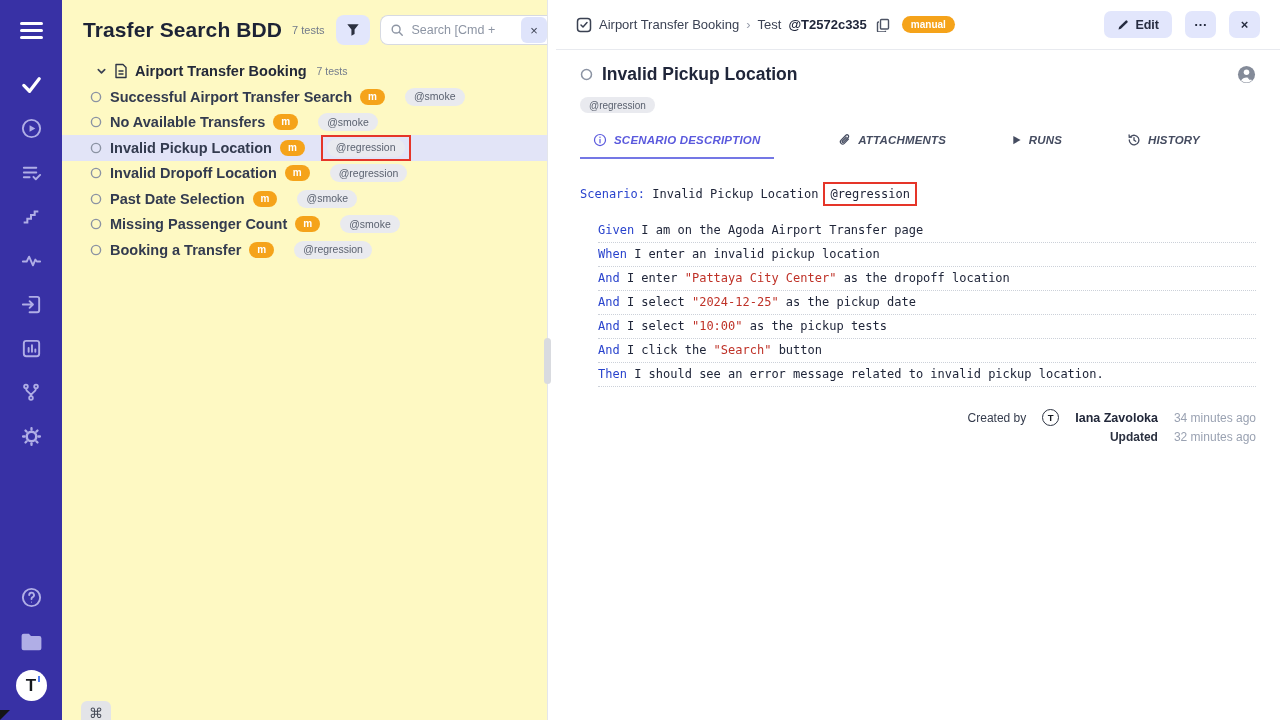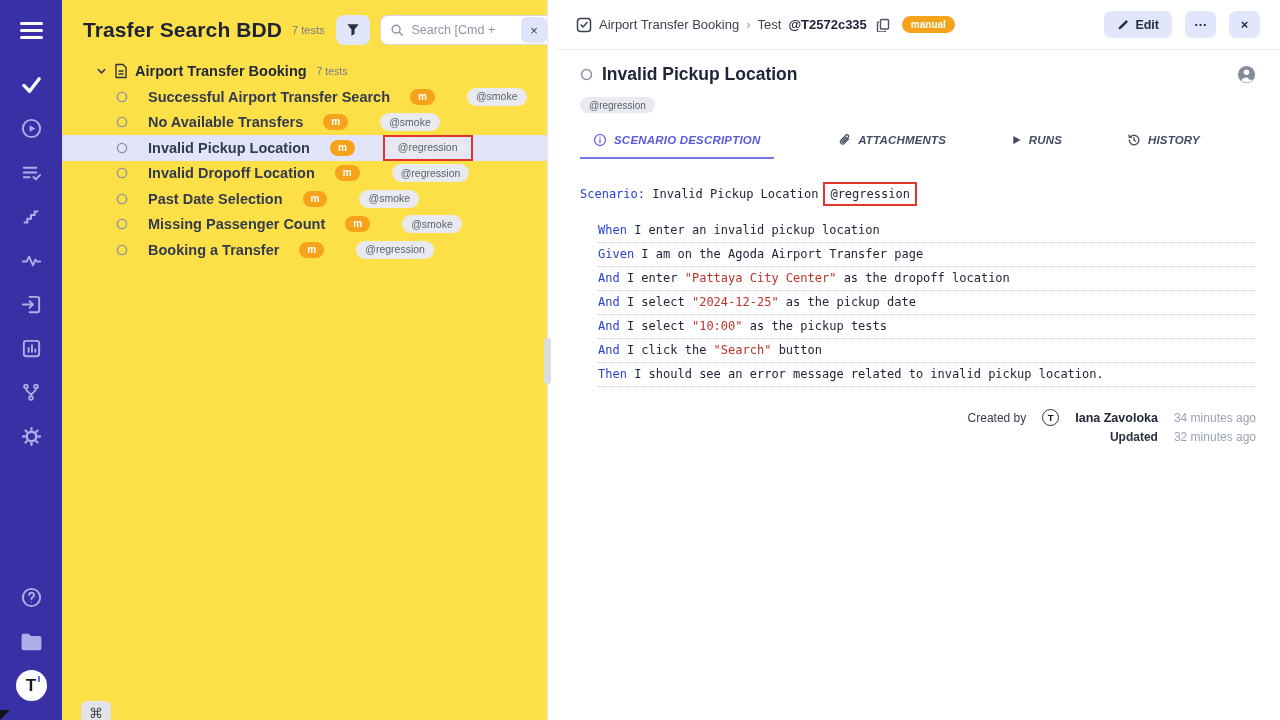--- a/index.html
+++ b/index.html
@@ -13,41 +13,41 @@
   .burger i { display:block; width:23px; height:3px; background:#fff; border-radius:1.5px; }
   .side-nav { margin-top:23px; display:flex; flex-direction:column; }
   .side-icon { width:44px; height:44px; display:flex; align-items:center; justify-content:center; color:#b0aee6; cursor:pointer; }
   .side-icon.active { color:#ffffff; }
   .side-bottom { margin-top:auto; padding-bottom:13px; display:flex; flex-direction:column; }
   .logo-circle { width:31px; height:31px; border-radius:50%; background:#fff; display:flex; align-items:center; justify-content:center; position:relative; }
   .logo-circle .lt { font-size:17px; font-weight:800; color:#15181e; line-height:1; }
   .logo-circle .acc { position:absolute; top:6px; right:7px; width:2px; height:6px; background:#4f7df0; }
 
   
-  .left-panel { width:486px; flex-shrink:0; background:#fde047; border-right:1px solid #e4e6eb; display:flex; flex-direction:column; }
+  .left-panel { width:486px; flex-shrink:0; background:#fef9c3; border-right:1px solid #e4e6eb; display:flex; flex-direction:column; }
   .lp-header { padding:15px 0 0 21px; display:flex; align-items:center; }
   .lp-title { font-size:21px; font-weight:800; color:#1d2336; letter-spacing:.1px; white-space:nowrap; }
   .lp-count { margin-left:10px; font-size:11px; color:#717a8a; white-space:nowrap; }
   .filter-btn { margin-left:12px; width:34px; height:30px; flex-shrink:0; border:none; border-radius:8px; background:#e2e6fc; display:flex; align-items:center; justify-content:center; color:#2b3040; cursor:pointer; }
   .search-wrap { flex:1; min-width:0; margin-left:10px; position:relative; height:30px; }
   .search-wrap input { width:100%; height:100%; border:1px solid #d7dae2; border-right:none; border-radius:8px 0 0 8px; background:#fff; padding:0 30px 0 30px; font-size:12.5px; color:#3c4254; font-family:"Liberation Sans",sans-serif; }
   .search-wrap input::placeholder { color:#8d95a4; }
   .search-mag { position:absolute; left:10px; top:8px; color:#8d95a4; }
   .search-clear { position:absolute; right:0; top:2px; width:26px; height:26px; border:none; border-radius:6px; background:#dfe4fb; color:#3c4254; font-size:13px; display:flex; align-items:center; justify-content:center; cursor:pointer; }
   .lp-tabs { margin-top:17px; padding:0 21px 12px 21px; display:flex; align-items:center; gap:30px; border-bottom:1px solid #e7e9ee; }
   .lp-tabs .list-icon { color:#2b3240; margin-right:-6px; }
   .lp-tab { font-size:12.5px; font-weight:700; color:#2c3344; cursor:pointer; white-space:nowrap; }
   .lp-tab .cnt { font-size:11px; font-weight:600; color:#525a6b; margin-left:3px; }
 
   .tree { padding-top:13px; flex:1; }
   .folder-row { height:26px; display:flex; align-items:center; padding-left:34px; gap:7px; cursor:pointer; }
   .folder-name { font-size:14.5px; font-weight:700; color:#232939; }
   .folder-count { font-size:10.5px; color:#737c8c; margin-left:3px; }
   .chev { color:#3c4254; } .doc { color:#2f3647; }
-  .test-row { height:25.5px; display:flex; align-items:center; padding-left:54px; gap:20px; cursor:pointer; }
+  .test-row { height:25.5px; display:flex; align-items:center; padding-left:28px; gap:8px; cursor:pointer; }
   .test-row.selected { background:#e2e4f7; }
   .t-circle { color:#8b93a3; flex-shrink:0; }
   .t-name { font-size:14.5px; font-weight:600; color:#333b4f; white-space:nowrap; }
   .m-badge { background:#f5a31a; color:#fff; font-size:10px; font-weight:700; border-radius:10px; padding:2px 8px; line-height:1.2; }
   .tag-pill { background:#e9eaef; color:#5b6270; font-size:10.5px; border-radius:10px; padding:2.5px 9px; line-height:1.2; margin-left:12px; white-space:nowrap; }
   .annot-box { border:2px solid #e53529; padding:2px 4px; margin-left:8px; display:inline-flex; }
   .annot-box .tag-pill { margin-left:0; }
 
   
   .gutter { width:8px; flex-shrink:0; background:#fff; position:relative; }
@@ -400,22 +400,22 @@
       </span>
     </div>
 
     <div class="scenario">
       <div class="sc-head">
           <span class="kw">Scenario:</span>
           <span>Invalid Pickup Location</span>
           <span class="sc-tagbox"><span>@regression</span></span>
         </div>
       <div class="steps">
+        <div class="step"><span class="kw">Given</span><span>I am on the Agoda Airport Transfer page</span><span class="str"></span><span></span></div>
         <div class="step"><span class="kw">When</span><span>I enter an invalid pickup location</span><span class="str"></span><span></span></div>
-        <div class="step"><span class="kw">Given</span><span>I am on the Agoda Airport Transfer page</span><span class="str"></span><span></span></div>
         <div class="step"><span class="kw">And</span><span>I enter </span><span class="str">"Pattaya City Center"</span><span> as the dropoff location</span></div>
         <div class="step"><span class="kw">And</span><span>I select </span><span class="str">"2024-12-25"</span><span> as the pickup date</span></div>
         <div class="step"><span class="kw">And</span><span>I select </span><span class="str">"10:00"</span><span> as the pickup tests</span></div>
         <div class="step"><span class="kw">And</span><span>I click the </span><span class="str">"Search"</span><span> button</span></div>
         <div class="step"><span class="kw">Then</span><span>I should see an error message related to invalid pickup location.</span><span class="str"></span><span></span></div>
       </div>
     </div>
 
     <div class="meta">
       <div class="meta-row">

